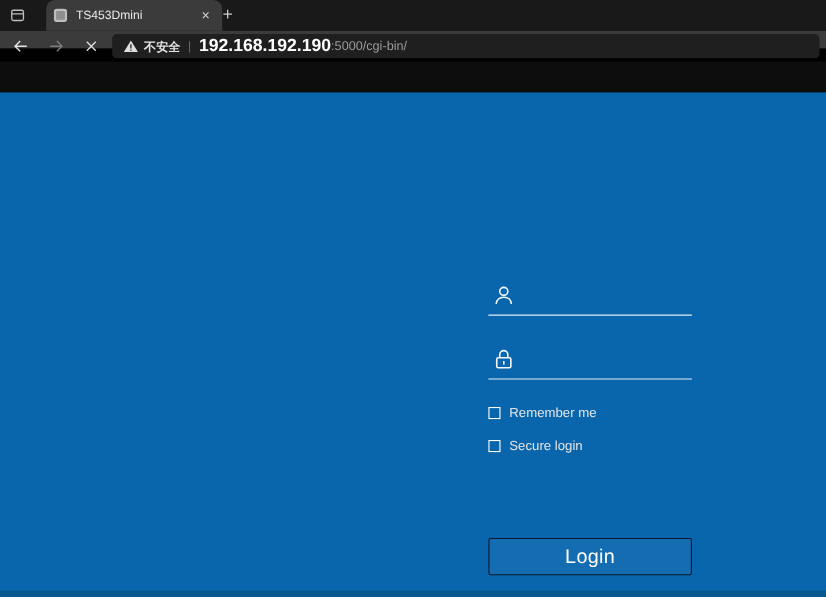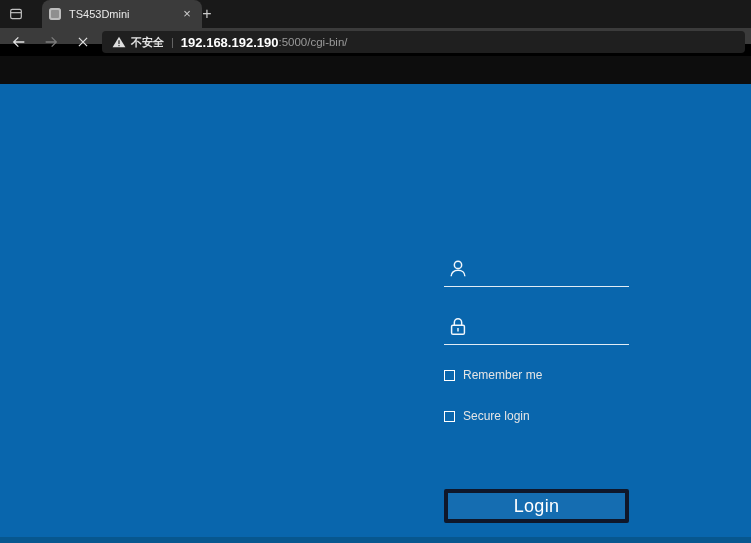--- a/index.html
+++ b/index.html
@@ -28,21 +28,21 @@
   .nav-btn { position:absolute; top:4px; width:22px; height:20px; display:flex;
     align-items:center; justify-content:center; border-radius:4px; cursor:pointer; }
   .nav-back { left:8px; }
   .nav-forward { left:40px; }
   .nav-stop { left:72px; }
   .addressbar { position:absolute; left:102px; right:6px; top:3px; height:22px;
     background:#1f1f1f; border-radius:4px; display:flex; align-items:center;
     padding:0 10px; cursor:text; }
   .warn-label { color:#e3e3e3; font-size:11px; font-weight:bold; margin:0 6px 0 5px; white-space:nowrap; }
   .addr-sep { color:#6d6d6d; font-size:11px; margin:0 7px 0 1px; }
-  .addr-host { color:#ffffff; font-size:13px; font-weight:bold; white-space:nowrap; }
+  .addr-host { color:#ffffff; font-size:16px; font-weight:bold; white-space:nowrap; }
   .addr-path { color:#9a9a9a; font-size:11.5px; white-space:nowrap; }
 
   
   .bookmarks { position:absolute; top:56px; left:0; right:0; height:28px; background:#0d0d0d; }
 
   
   .page { position:absolute; top:84px; left:0; right:0; bottom:0; background:#0966ad; }
   .page-footer-strip { position:absolute; left:0; right:0; bottom:0; height:6px; background:#07578f; }
 
   .field { position:absolute; left:444px; width:185px; height:37px;
@@ -50,26 +50,26 @@
   .field-user { top:166px; }
   .field-pass { top:224px; }
   .field .field-icon { position:absolute; left:3px; bottom:6px; width:22px; height:22px; }
   .field input { position:absolute; left:34px; bottom:2px; width:146px; height:22px;
     background:transparent; border:none; outline:none; color:#fff; font-size:14px;
     font-family:"Liberation Sans", sans-serif; }
 
   .checkrow { position:absolute; left:444px; height:14px; display:flex; align-items:center;
     color:#e5e5e5; font-size:12px; cursor:pointer; }
   .check-remember { top:284px; }
-  .check-secure { top:325px;justify-content:flex-end; }
+  .check-secure { top:314px;justify-content:flex-end; }
   .checkbox { width:11px; height:11px; border:1px solid #ffffff; background:transparent;
     margin-right:8px; flex:0 0 auto; }
 
   .login-btn { position:absolute; left:444px; top:405px; width:185px; height:34px;
-    border:4px solid #0f172a; border-radius:2px; background:rgba(255,255,255,0.05);
+    border:1px solid #0f172a; border-radius:2px; background:rgba(255,255,255,0.05);
     color:#ffffff; font-size:18px; display:flex; align-items:center; justify-content:center;
     cursor:pointer; letter-spacing:0.3px; font-family:"Liberation Sans", sans-serif; }
 
   svg { display:block; }
 </style>
 </head>
 <body>
 
 <div class="tabbar">
   <div class="tab-actions-btn">

